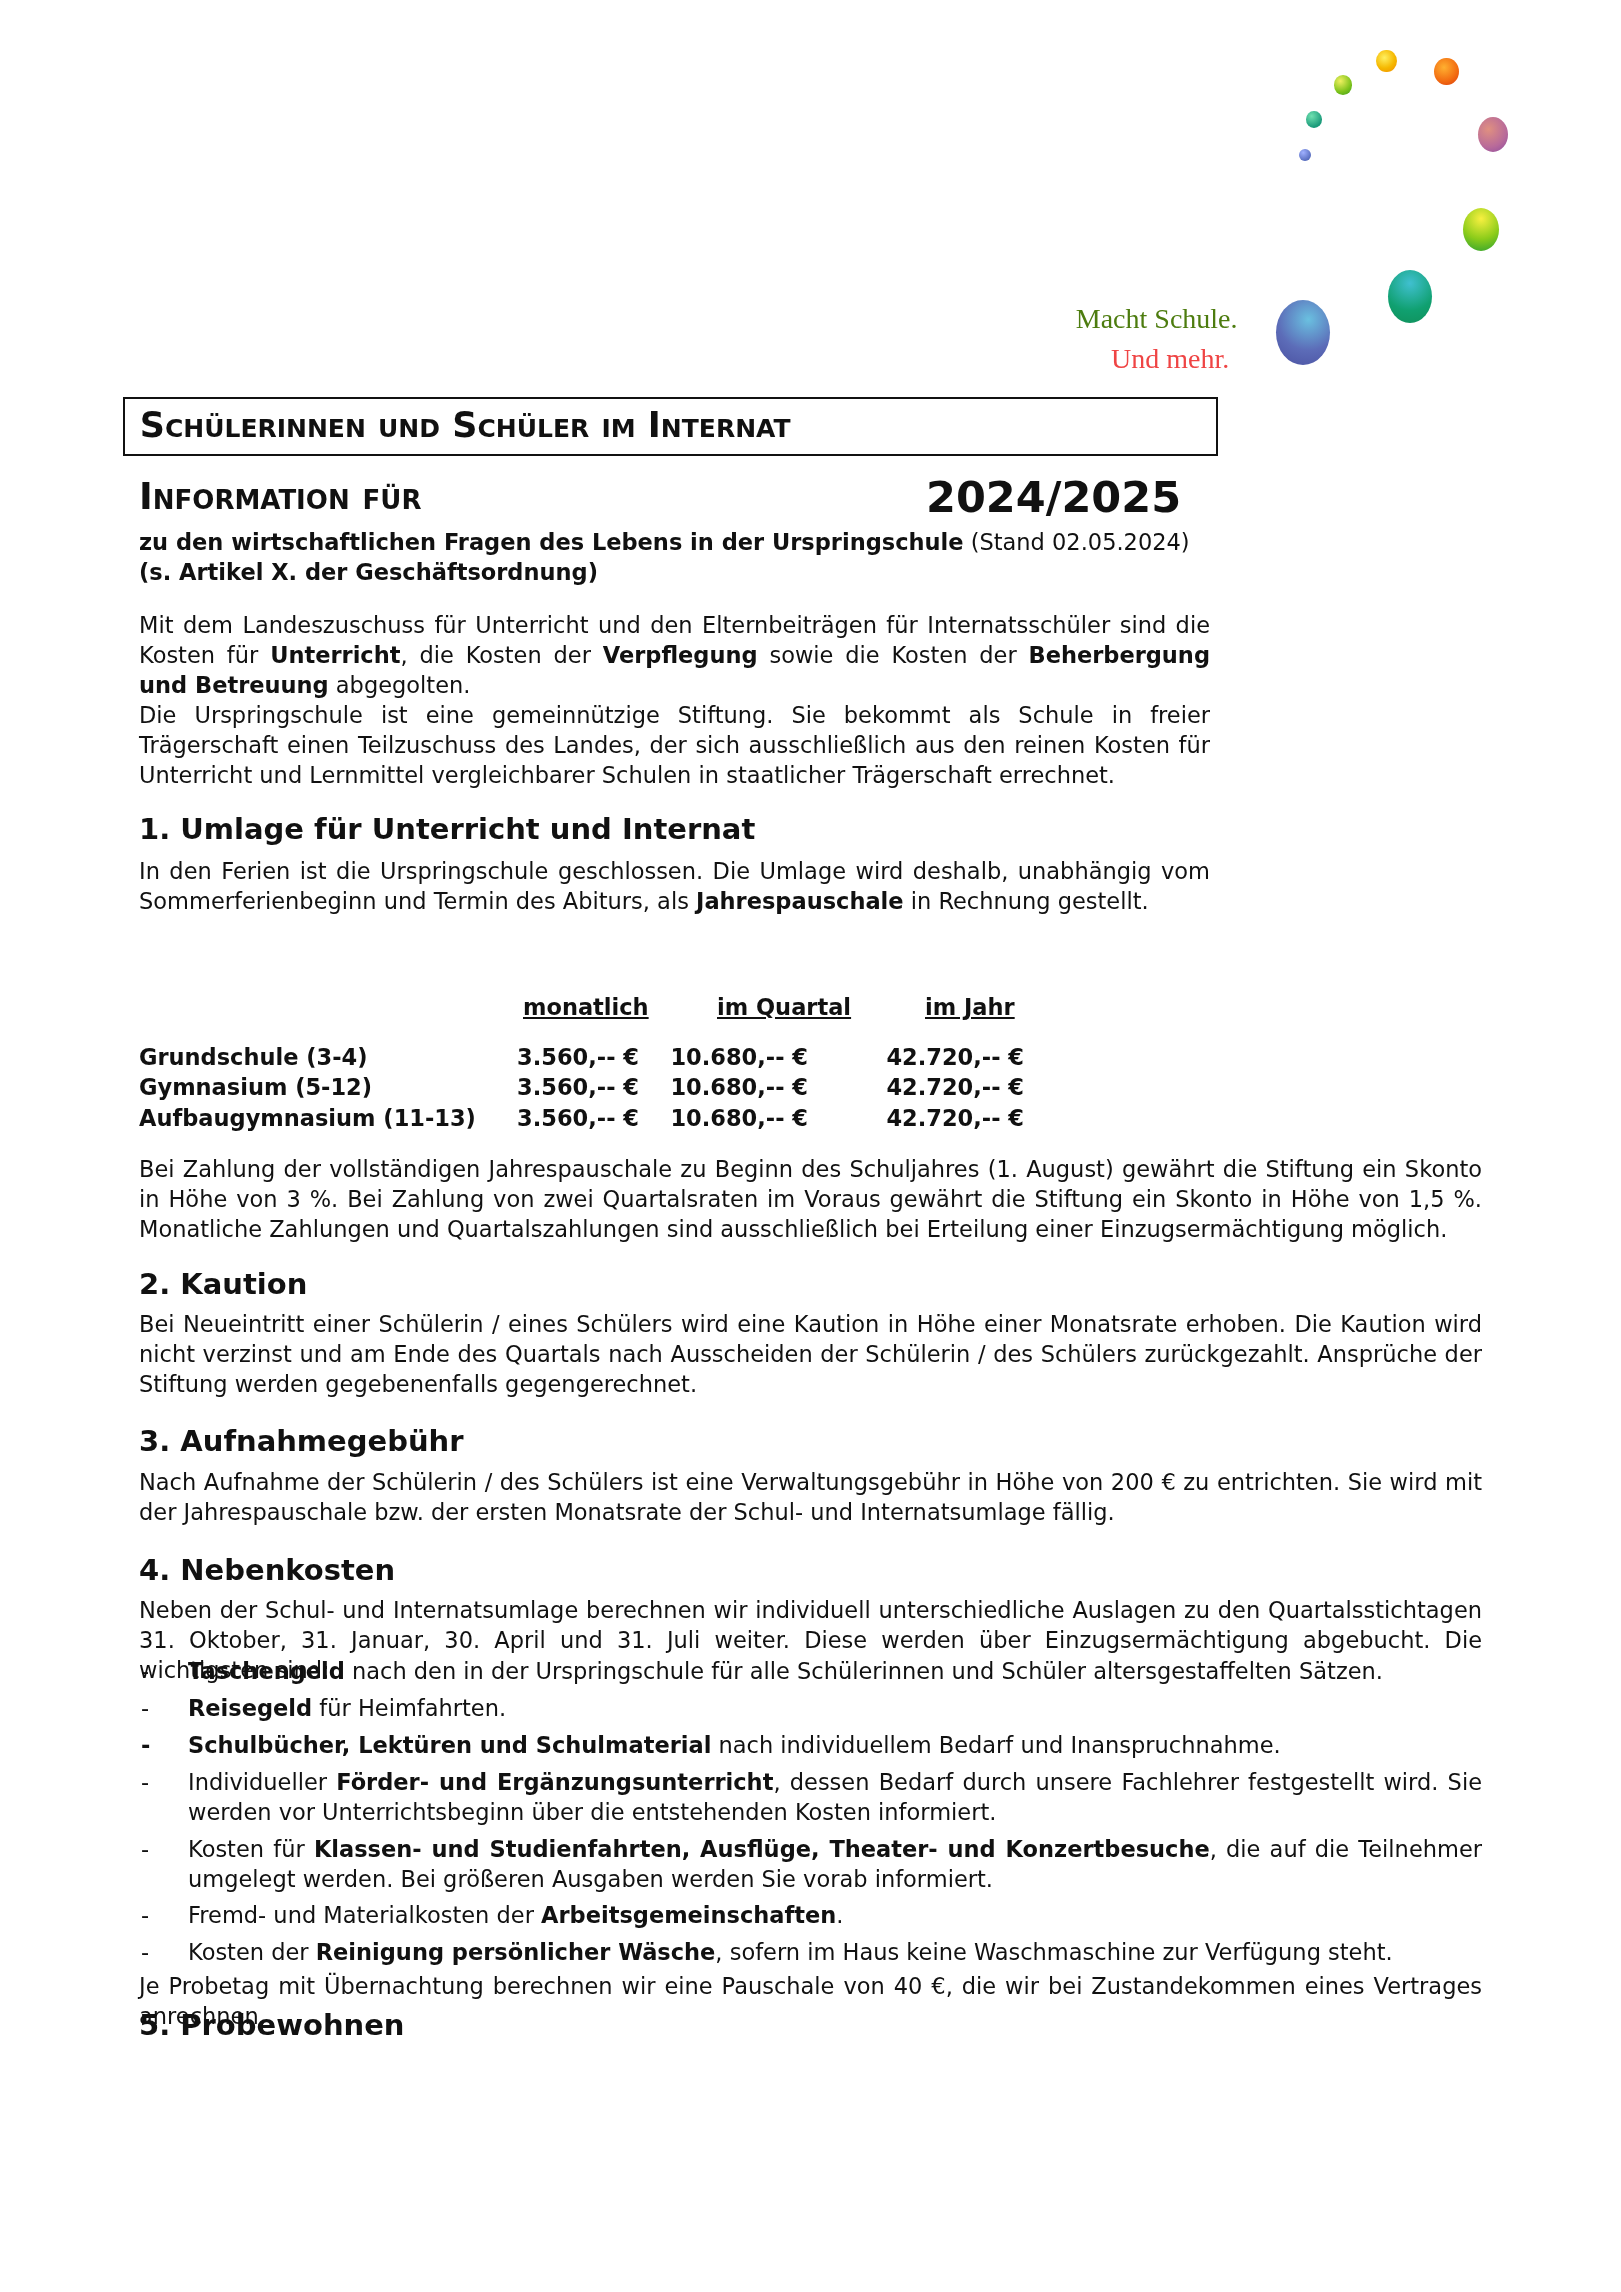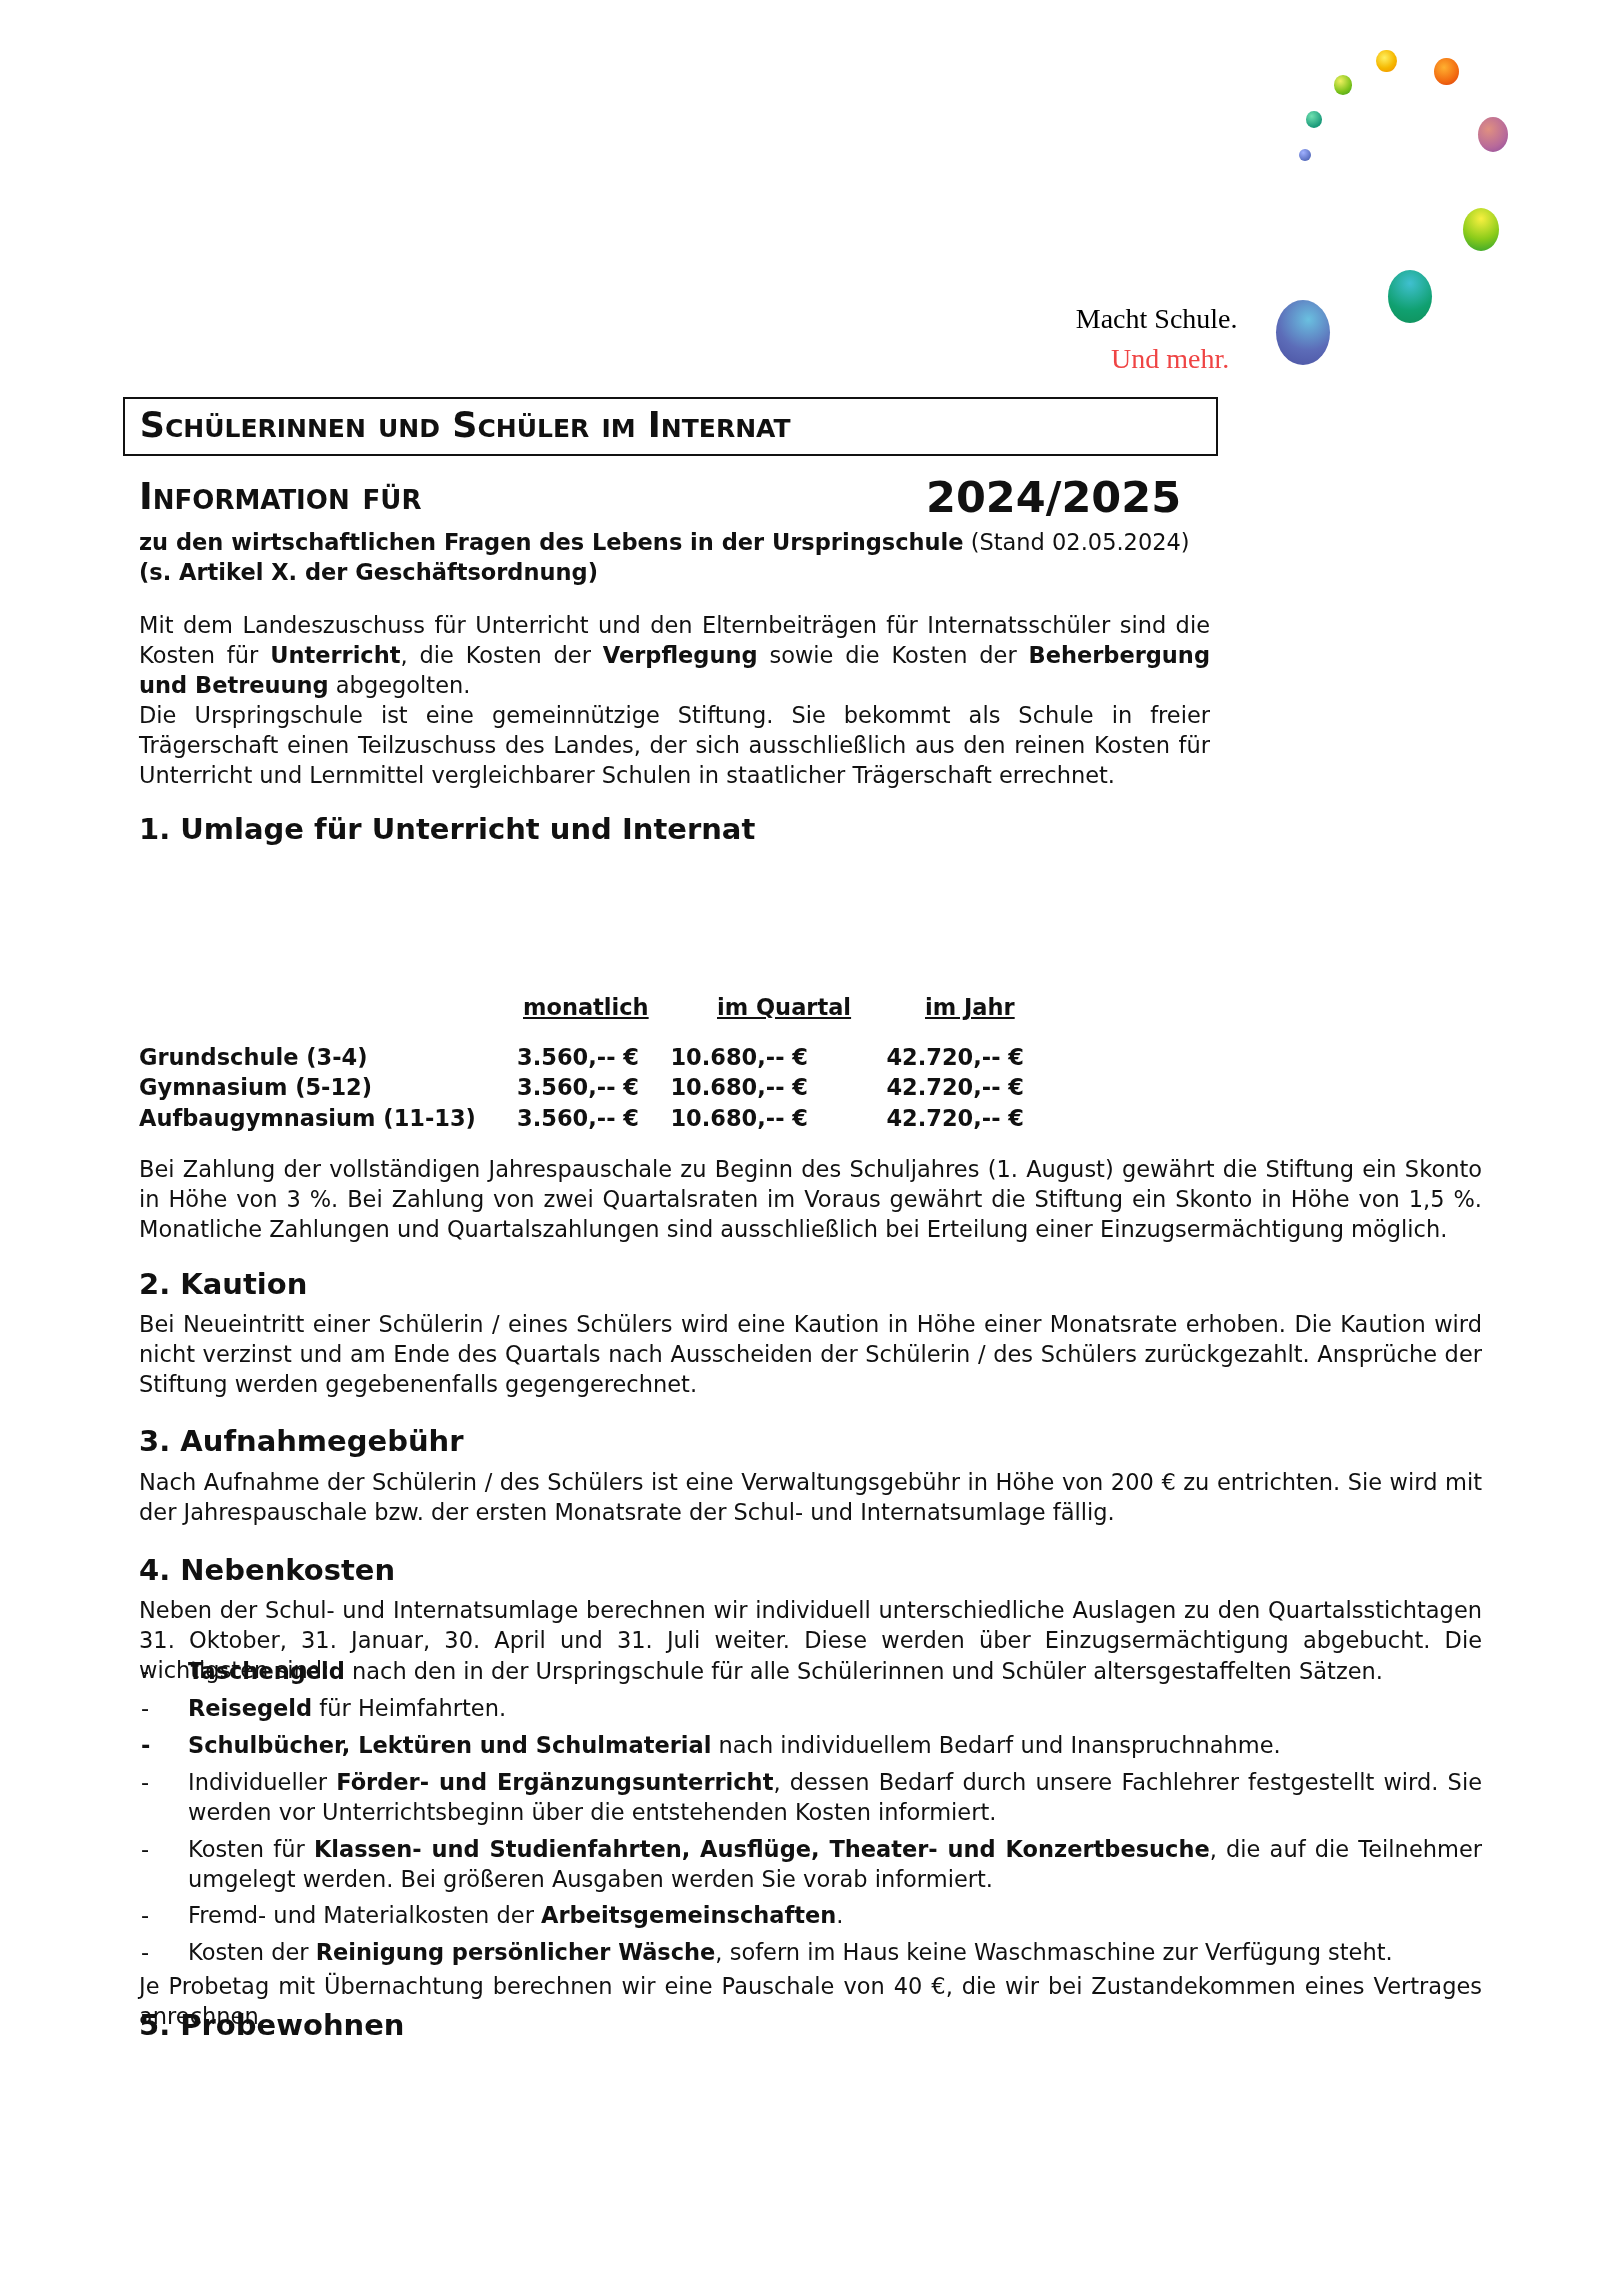--- a/index.html
+++ b/index.html
@@ -61,41 +61,42 @@
 <div id="logo" class="abs">
   <div class="dot" style="left:231px;top:110px;width:11.8px;height:11.8px;background:radial-gradient(circle at 35% 30%,#9fb0ff,#5a6fc0 70%);"></div>
   <div class="dot" style="left:238px;top:72px;width:15.7px;height:16.7px;background:radial-gradient(circle at 35% 30%,#6fe0b0,#1a9a7a 70%);"></div>
   <div class="dot" style="left:266px;top:36px;width:17.6px;height:19.6px;background:radial-gradient(circle at 35% 30%,#f0f060,#7cc21a 60%,#3a9a20);"></div>
   <div class="dot" style="left:308px;top:10.8px;width:20.6px;height:22.5px;background:radial-gradient(circle at 40% 35%,#fff060,#f5b800 55%,#f08a00);"></div>
   <div class="dot" style="left:366px;top:18.6px;width:24.5px;height:27.4px;background:radial-gradient(circle at 40% 35%,#ffb030,#f26a10 60%,#d83a10);"></div>
   <div class="dot" style="left:410px;top:78px;width:30px;height:35px;background:radial-gradient(circle at 35% 35%,#e09080,#b86a9a 60%,#8a4aa0);"></div>
   <div class="dot" style="left:395px;top:169px;width:36px;height:43px;background:radial-gradient(circle at 50% 25%,#f8f040,#8ccc1a 55%,#2aa030);"></div>
   <div class="dot" style="left:320px;top:231px;width:44px;height:53px;background:radial-gradient(circle at 50% 25%,#40c0d0,#10a070 60%,#10905a);"></div>
   <div class="dot" style="left:208px;top:261px;width:54px;height:65px;background:radial-gradient(circle at 60% 30%,#6ac0e0,#5c6cb8 55%,#4a50a0);"></div>
-  <div class="logo-tag" style="left:7.8px;top:266px;color:#000000;">Macht Schule.</div>
+  <div class="logo-tag" style="left:7.8px;top:266px;color:#4d7c0f;">Macht Schule.</div>
   <div class="logo-tag" style="left:43px;top:306px;color:#ef4444;">Und mehr.</div>
 </div>
 
 <div id="title-box" class="abs">
   <div class="title-box-text">Schülerinnen und Schüler im Internat</div>
 </div>
 
 <div id="info-title" class="abs">Information für</div>
 <div id="info-year" class="abs">2024/2025</div>
 
 <div id="subtitle1" class="abs"><b>zu den wirtschaftlichen Fragen des Lebens in der Urspringschule</b><span> (Stand 02.05.2024)</span></div>
 <div id="subtitle2" class="abs">(s. Artikel X. der Geschäftsordnung)</div>
 
 <div id="intro" class="abs body-text">
   <div><span>Mit dem Landeszuschuss für Unterricht und den Elternbeiträgen für Internatsschüler sind die Kosten für </span><b>Unterricht</b><span>, die Kosten der </span><b>Verpflegung</b><span> sowie die Kosten der </span><b>Beherbergung und Betreu­ung</b><span> abgegolten.</span></div>
   <div>Die Urspringschule ist eine gemeinnützige Stiftung. Sie bekommt als Schule in freier Trägerschaft einen Teilzuschuss des Landes, der sich ausschließlich aus den reinen Kosten für Unterricht und Lernmittel vergleichbarer Schulen in staatlicher Trägerschaft errechnet.</div>
 </div>
 
 <div id="h-sec1" class="abs h2">1. Umlage für Unterricht und Internat</div>
 <div id="sec1-text" class="abs body-text">
+  <div><span>In den Ferien ist die Urspringschule geschlossen. Die Umlage wird deshalb, unabhängig vom Sommerferienbeginn und Termin des Abiturs, als </span><b>Jahrespauschale</b><span> in Rechnung gestellt.</span></div>
 </div>
 
 <div id="fees-table" class="abs">
   <div class="th" style="left:384px;text-align:right;">monatlich</div>
   <div class="th" style="left:578px;">im Quartal</div>
   <div class="th" style="left:786px;">im Jahr</div>
 
   <div class="tr" style="top:48px;">
     <div class="td-label">Grundschule (3-4)</div>
     <div class="td-val" style="right:461px;">3.560,-- €</div>

